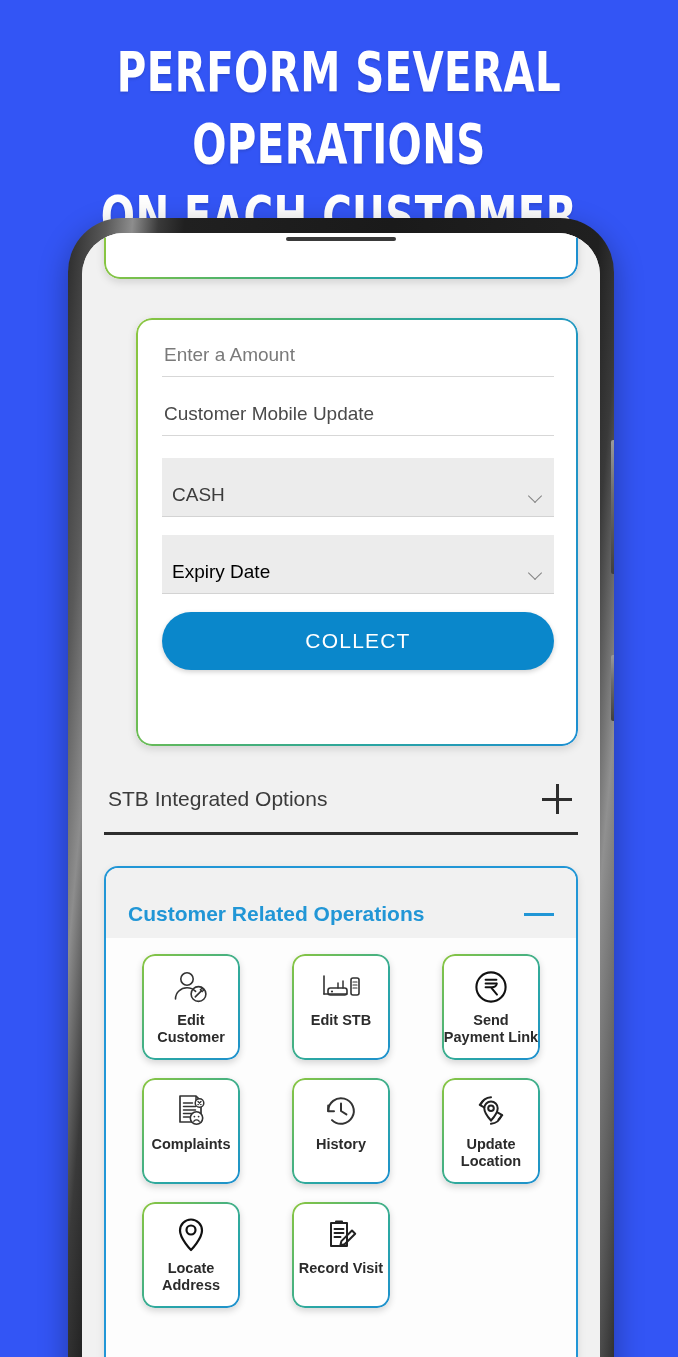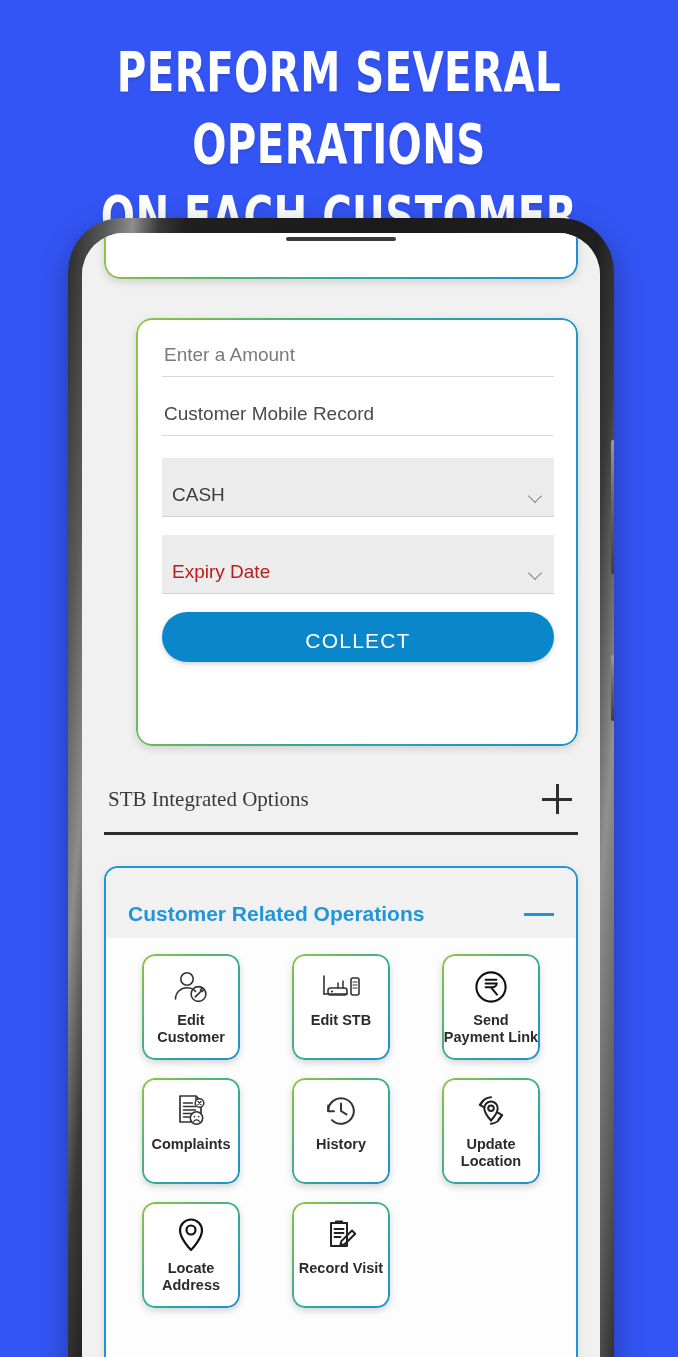--- a/index.html
+++ b/index.html
@@ -93,42 +93,42 @@
     padding:4px 2px 10px 2px;margin-bottom:22px;
     font-size:19px;color:#7a7a7a;
   }
   .field.dark{color:#4a4a4a;}
   .select{
     background:#ececec;border-bottom:1.5px solid #d3d3d3;
     padding:26px 10px 10px 10px;margin-bottom:18px;
     font-size:19px;color:#3c3c3c;
     display:flex;align-items:center;justify-content:space-between;
   }
-  .select.placeholder{color:#b91c1c;gap:16px;}
+  .select.placeholder{color:#000000;gap:16px;}
   .chev{width:15px;height:15px;display:inline-block;position:relative;opacity:.62;}
   .chev::before{
     content:"";position:absolute;left:1px;top:3px;width:9px;height:9px;
     border-right:1.6px solid #444;border-bottom:1.6px solid #444;
     transform:rotate(45deg);
   }
   .collect-btn{
     margin-top:14px;
     background:#0a87cb;color:#ffffff;border-radius:30px;
-    height:50px;line-height:58px;text-align:center;
+    height:58px;line-height:58px;text-align:center;
     font-size:21px;letter-spacing:1.2px;
     box-shadow:0 2px 5px rgba(0,0,0,0.18);
   }
 
   
   .stb-row{
     position:absolute;left:22px;right:22px;top:545px;
   }
   .stb-head{
     display:flex;align-items:center;justify-content:space-between;
-    padding:0 6px 0 4px;height:42px;font-family:Liberation Serif, serif;
+    padding:0 6px 0 4px;height:42px;
   }
   .stb-title{font-size:21px;color:#3a3a3a;}
   .plus{position:relative;width:30px;height:30px;}
   .plus::before,.plus::after{
     content:"";position:absolute;background:#2e2e2e;
   }
   .plus::before{left:0;top:13.5px;width:30px;height:3px;}
   .plus::after{top:0;left:13.5px;width:3px;height:30px;}
   .stb-divider{height:3px;background:#2e2e2e;margin-top:12px;}
 
@@ -191,21 +191,21 @@
       <div class="card total-card">
         <div class="total-row">
 
           <span class="total-amount">₹ 0</span>
         </div>
       </div>
 
       <div class="card form-card">
         <div class="form-inner">
           <div class="field">Enter a Amount</div>
-          <div class="field dark">Customer Mobile Record</div>
+          <div class="field dark">Customer Mobile Update</div>
 
           <div class="select">
             <span>CASH</span>
             <span class="chev"></span>
           </div>
 
           <div class="select placeholder">
             <span>Expiry Date</span>
             <span class="chev"></span>
           </div>

